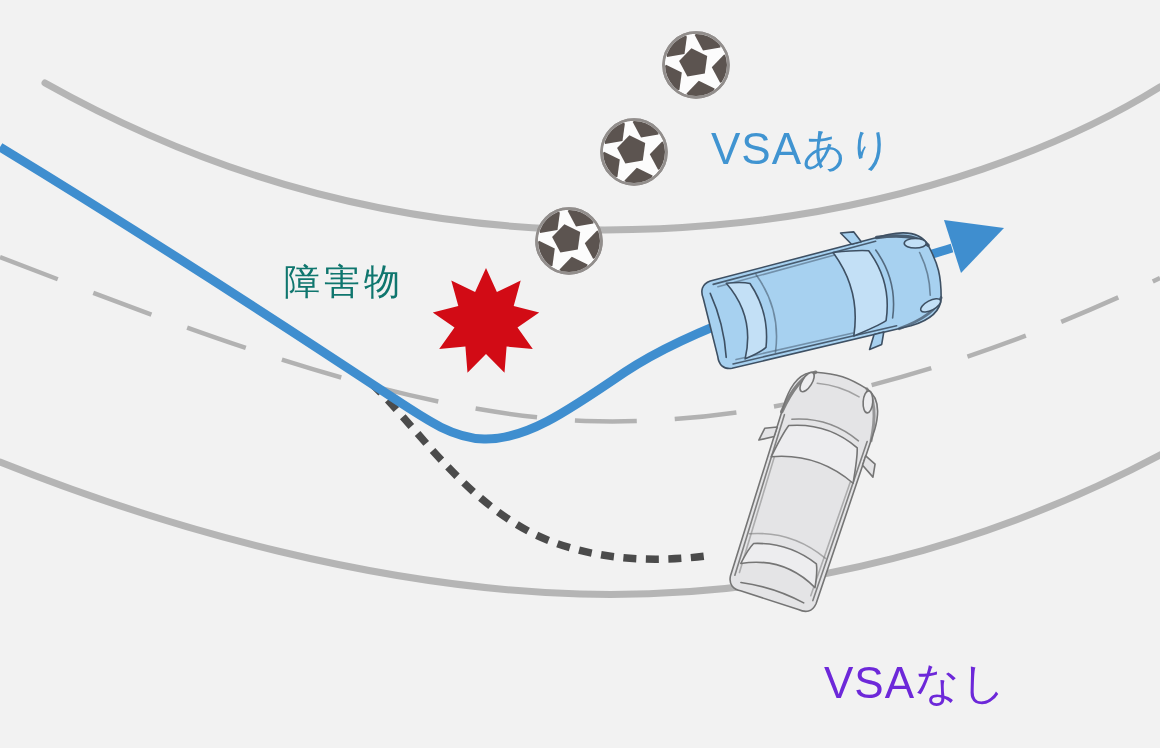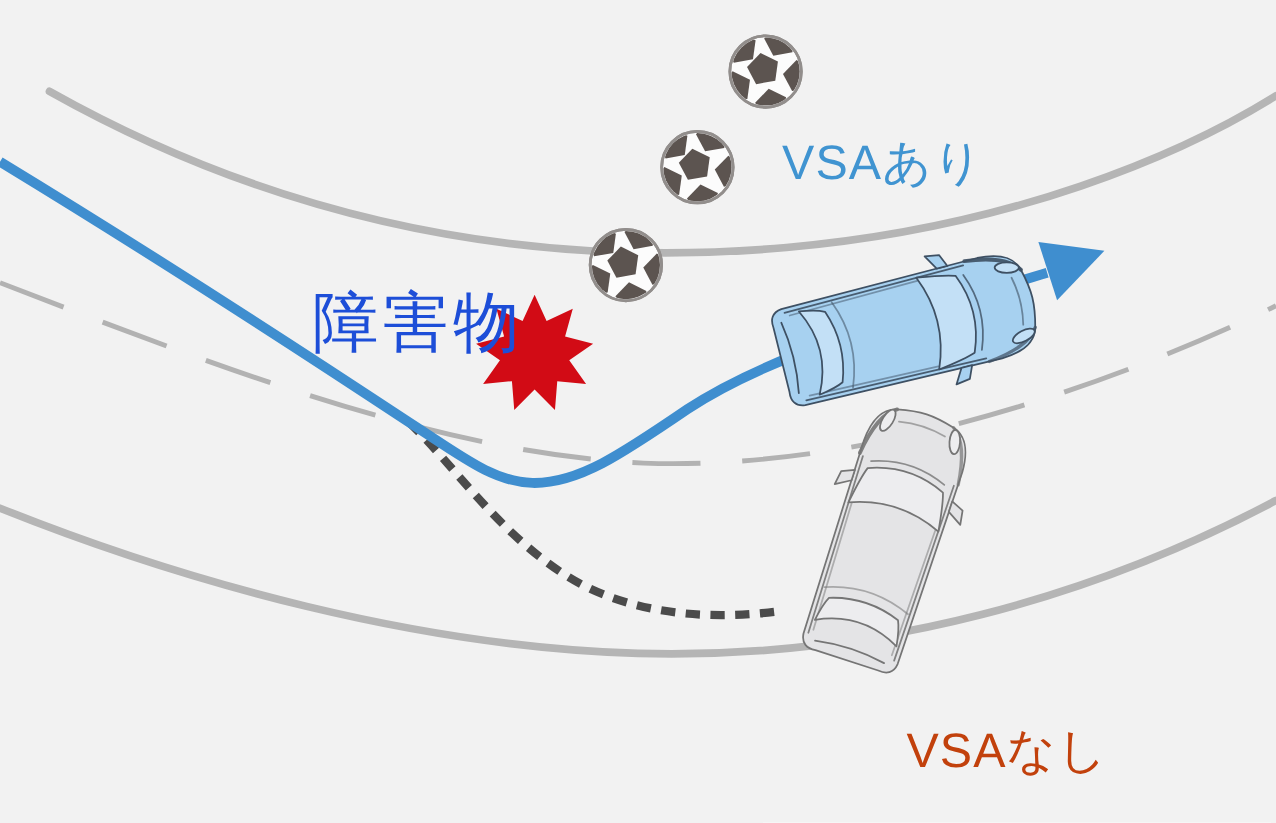--- a/index.html
+++ b/index.html
@@ -12,23 +12,23 @@
   }
   .stage svg{position:absolute;left:0;top:0;}
   .label{
     position:absolute;
     white-space:nowrap;
     line-height:1;
     letter-spacing:2px;
     user-select:none;
     margin-top:24px;
   }
-  .label-obstacle{left:284px;top:240px;font-size:60px;color:#1d4ed8;letter-spacing:4px;}
+  .label-obstacle{left:284px;top:240px;font-size:36px;color:#0f766e;letter-spacing:4px;}
   .label-with-vsa{left:711px;top:103px;font-size:44px;color:#4094d1;letter-spacing:1px;}
-  .label-without-vsa{left:824px;top:637px;font-size:44px;color:#c2410c;letter-spacing:1px;}
+  .label-without-vsa{left:824px;top:637px;font-size:44px;color:#6d28d9;letter-spacing:1px;}
 </style>
 </head>
 <body>
 
 <div class="stage">
 
   <svg width="1160" height="748" viewBox="0 0 1160 748" xmlns="http://www.w3.org/2000/svg">
 
     <defs>
       <clipPath id="ballClip">

